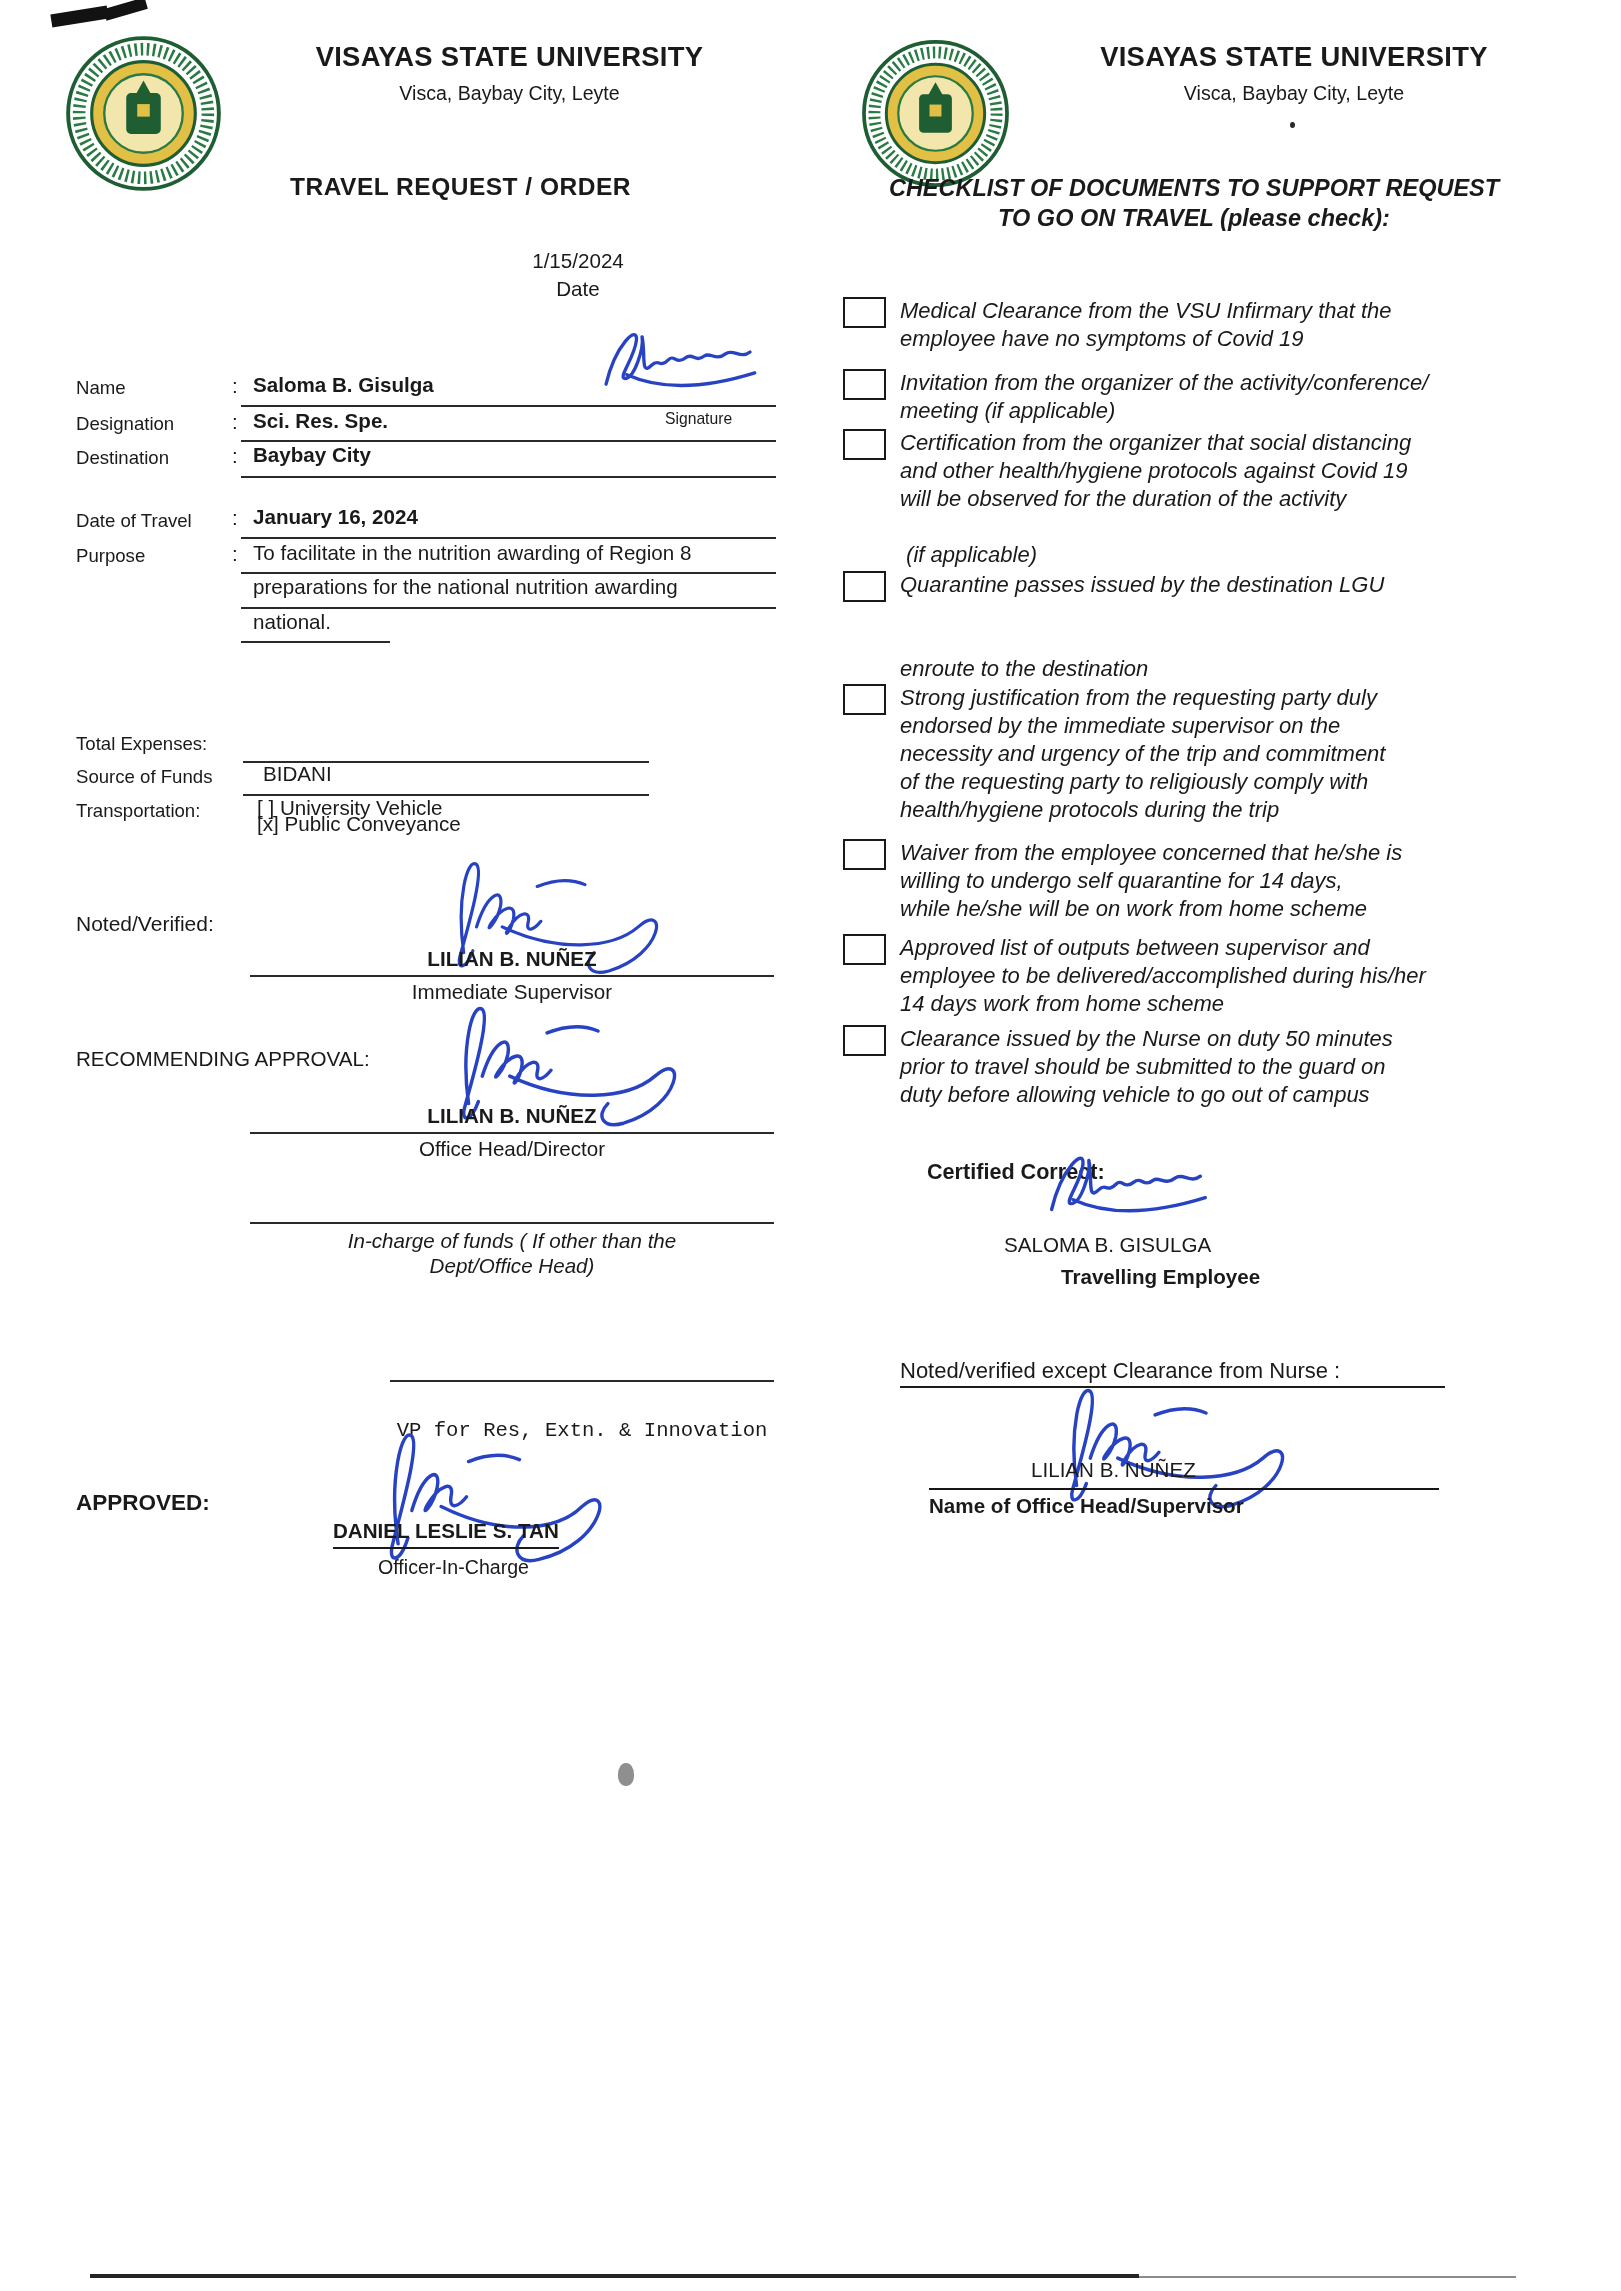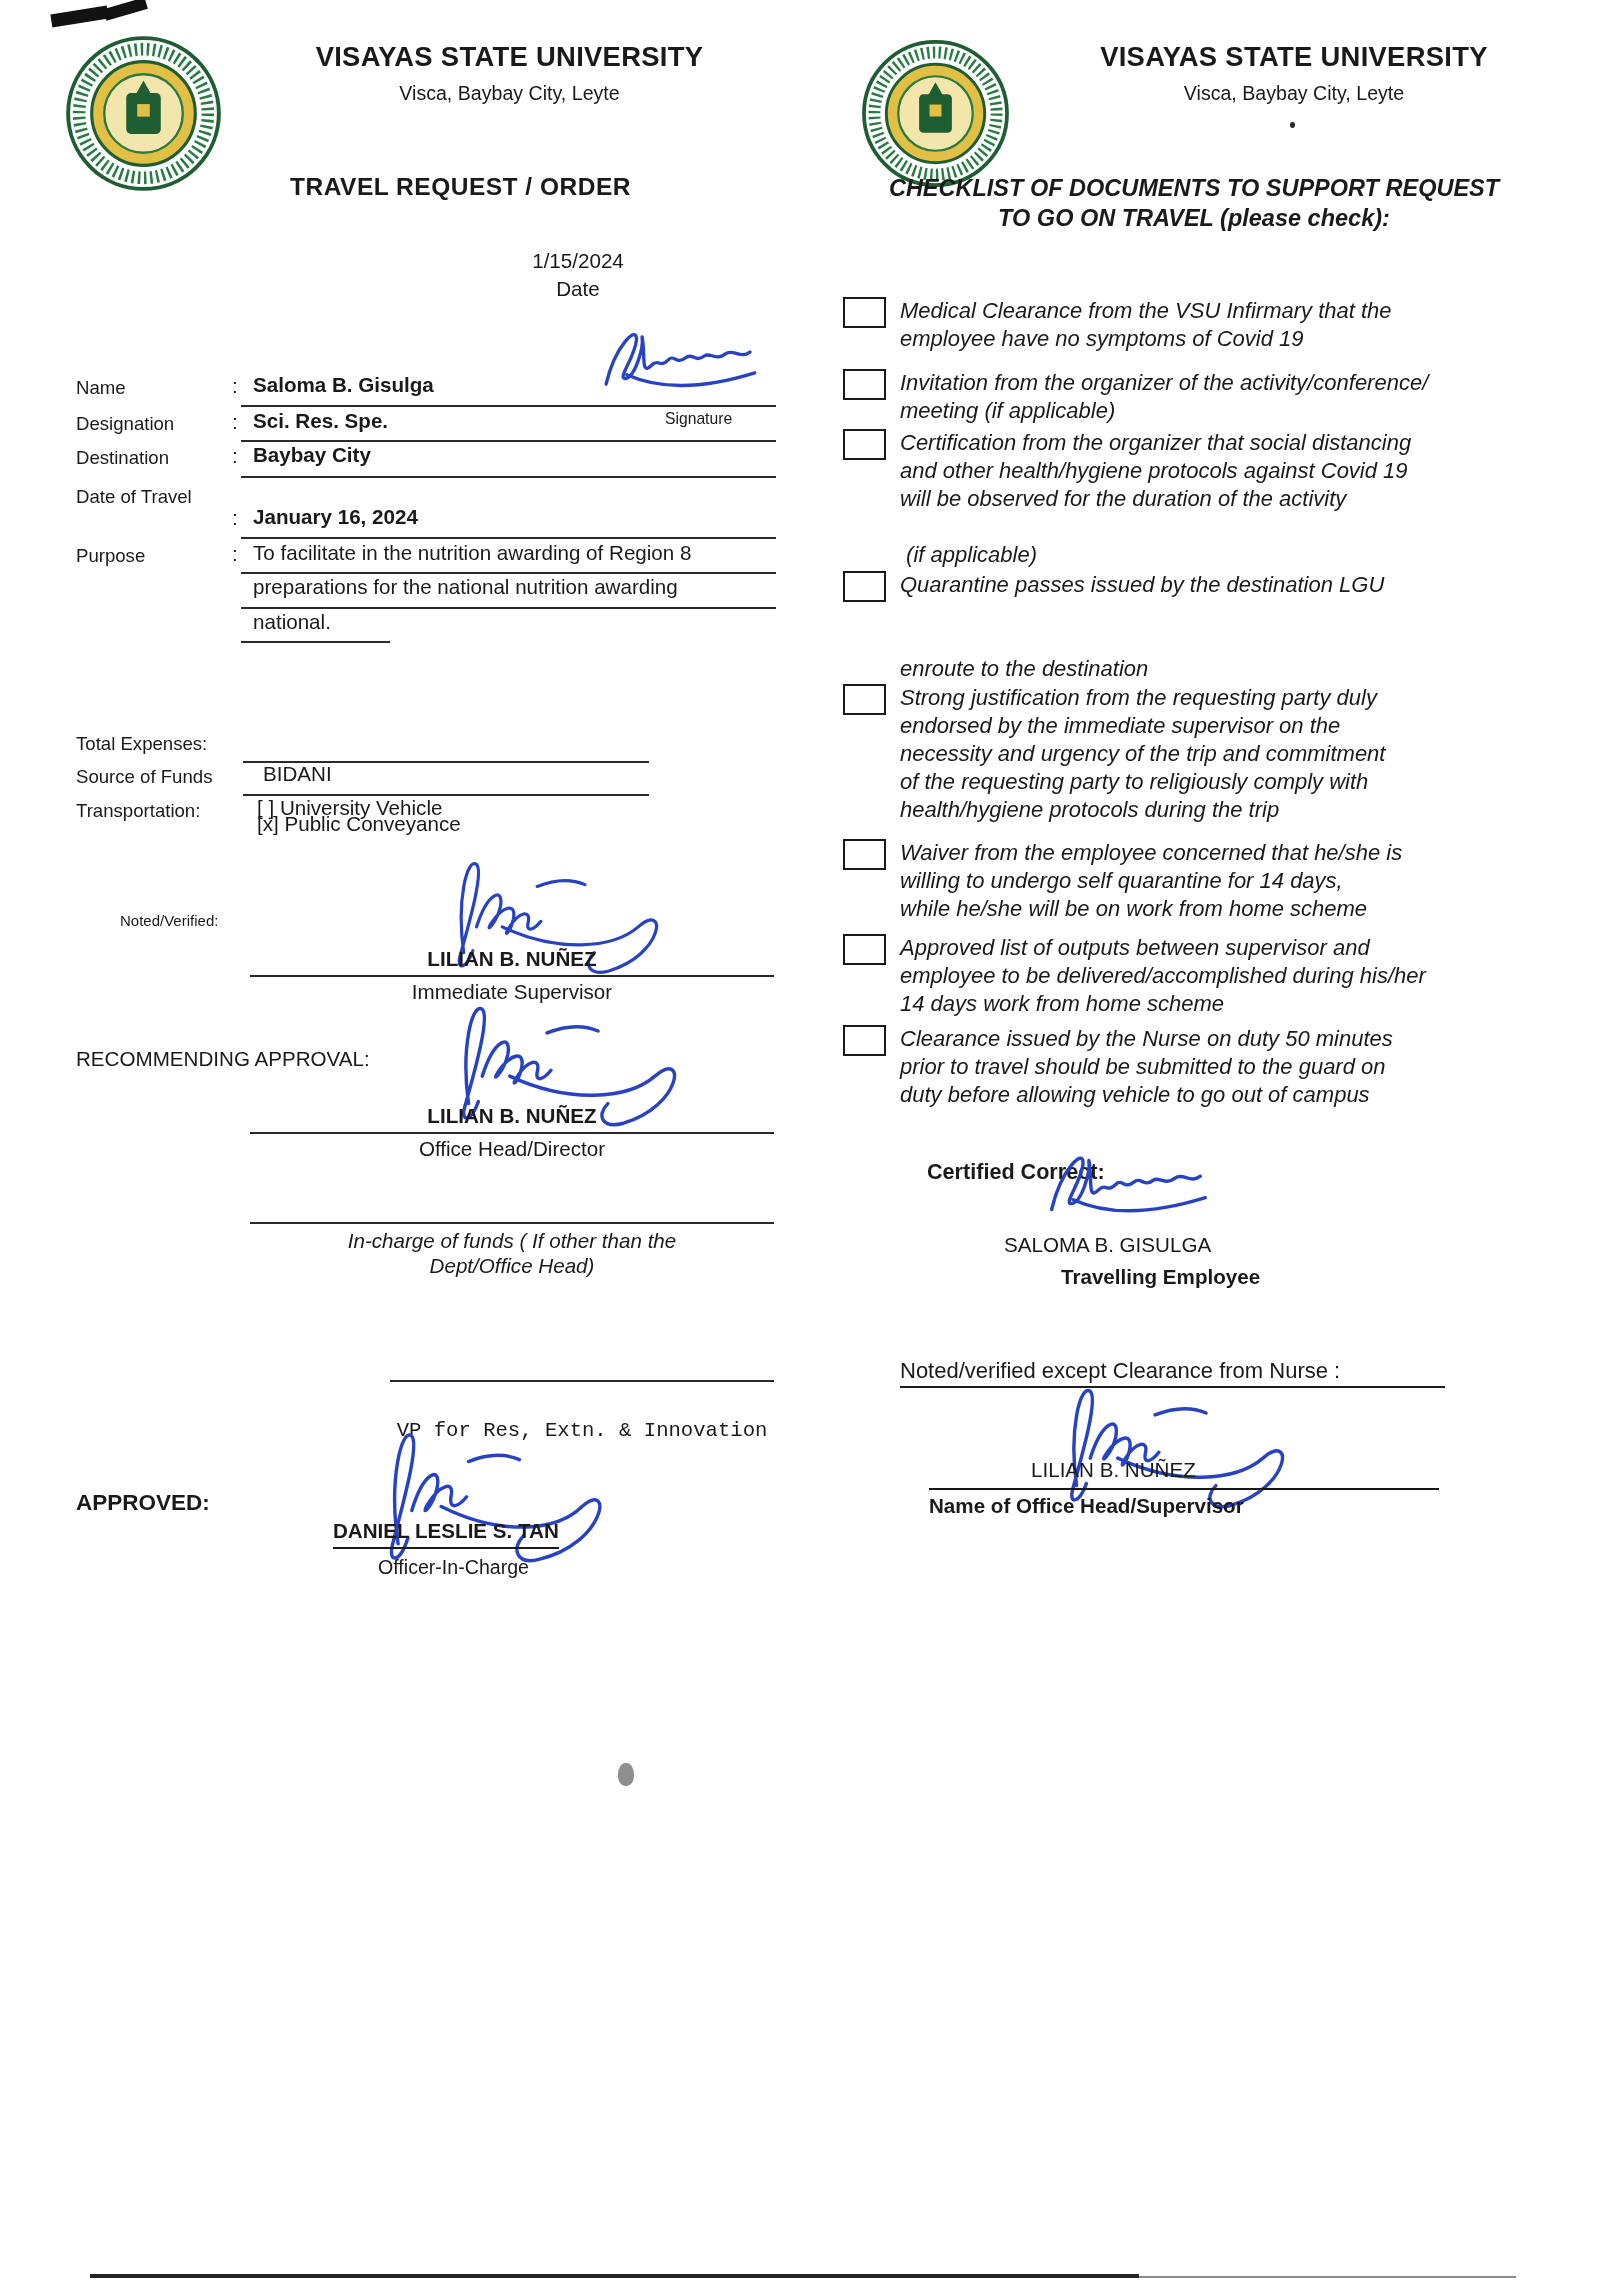--- a/index.html
+++ b/index.html
@@ -71,21 +71,21 @@
     <div class="abs lbl" style="left:76px;top:413px;">Designation</div>
     <div class="abs val" style="left:232px;top:410px;">:</div>
     <div class="abs valb" style="left:253px;top:409px;">Sci. Res. Spe.</div>
     <div class="abs line" style="left:241px;top:440px;width:535px;"></div>
 
     <div class="abs lbl" style="left:76px;top:447px;">Destination</div>
     <div class="abs val" style="left:232px;top:444px;">:</div>
     <div class="abs valb" style="left:253px;top:443px;">Baybay City</div>
     <div class="abs line" style="left:241px;top:476px;width:535px;"></div>
 
-    <div class="abs lbl" style="left:76px;top:486px;">Date of Travel</div>
+    <div class="abs lbl" style="left:76px;top:510px;">Date of Travel</div>
     <div class="abs val" style="left:232px;top:506px;">:</div>
     <div class="abs valb" style="left:253px;top:505px;">January 16, 2024</div>
     <div class="abs line" style="left:241px;top:537px;width:535px;"></div>
 
     <div class="abs lbl" style="left:76px;top:545px;">Purpose</div>
     <div class="abs val" style="left:232px;top:542px;">:</div>
     <div class="abs val" style="left:253px;top:541px;">To facilitate in the nutrition awarding of Region 8</div>
     <div class="abs line" style="left:241px;top:572px;width:535px;"></div>
     <div class="abs val" style="left:253px;top:575px;">preparations for the national nutrition awarding</div>
     <div class="abs line" style="left:241px;top:607px;width:535px;"></div>
@@ -94,21 +94,21 @@
 
     <div class="abs lbl" style="left:76px;top:733px;">Total Expenses:</div>
     <div class="abs line" style="left:243px;top:761px;width:406px;"></div>
     <div class="abs lbl" style="left:76px;top:766px;">Source of Funds</div>
     <div class="abs val" style="left:263px;top:762px;">BIDANI</div>
     <div class="abs line" style="left:243px;top:794px;width:406px;"></div>
     <div class="abs lbl" style="left:76px;top:800px;">Transportation:</div>
     <div class="abs val" style="left:257px;top:796px;">[ ] University Vehicle</div>
     <div class="abs val" style="left:257px;top:812px;">[x] Public Conveyance</div>
 
-    <div class="abs" style="left:76px;top:912px;font-size:15px;margin-left:44px;">Noted/Verified:</div>
+    <div class="abs" style="left:76px;top:912px;font-size:21px;">Noted/Verified:</div>
     <div class="abs sig" style="left:392px;top:835px;">
       <svg width="294" height="147" viewBox="0 0 320 160">
         <path d="M78,128 C70,70 82,24 92,32 C100,40 84,96 74,132 C70,146 80,148 88,126"></path>
         <path d="M92,100 C104,62 122,56 118,78 C114,96 100,108 108,96 C120,78 136,72 132,92 C128,108 120,112 128,100 C138,84 152,80 148,96 C146,106 154,104 162,94"></path>
         <path d="M158,56 C178,48 196,48 210,54"></path>
         <path d="M120,100 C180,128 240,124 268,100 C300,72 296,130 236,148 C214,154 208,140 220,128"></path>
       </svg>
     </div>
     <div class="abs c valb" style="left:250px;top:947px;width:524px;">LILIAN B. NUÑEZ</div>
     <div class="abs line" style="left:250px;top:975px;width:524px;"></div>

